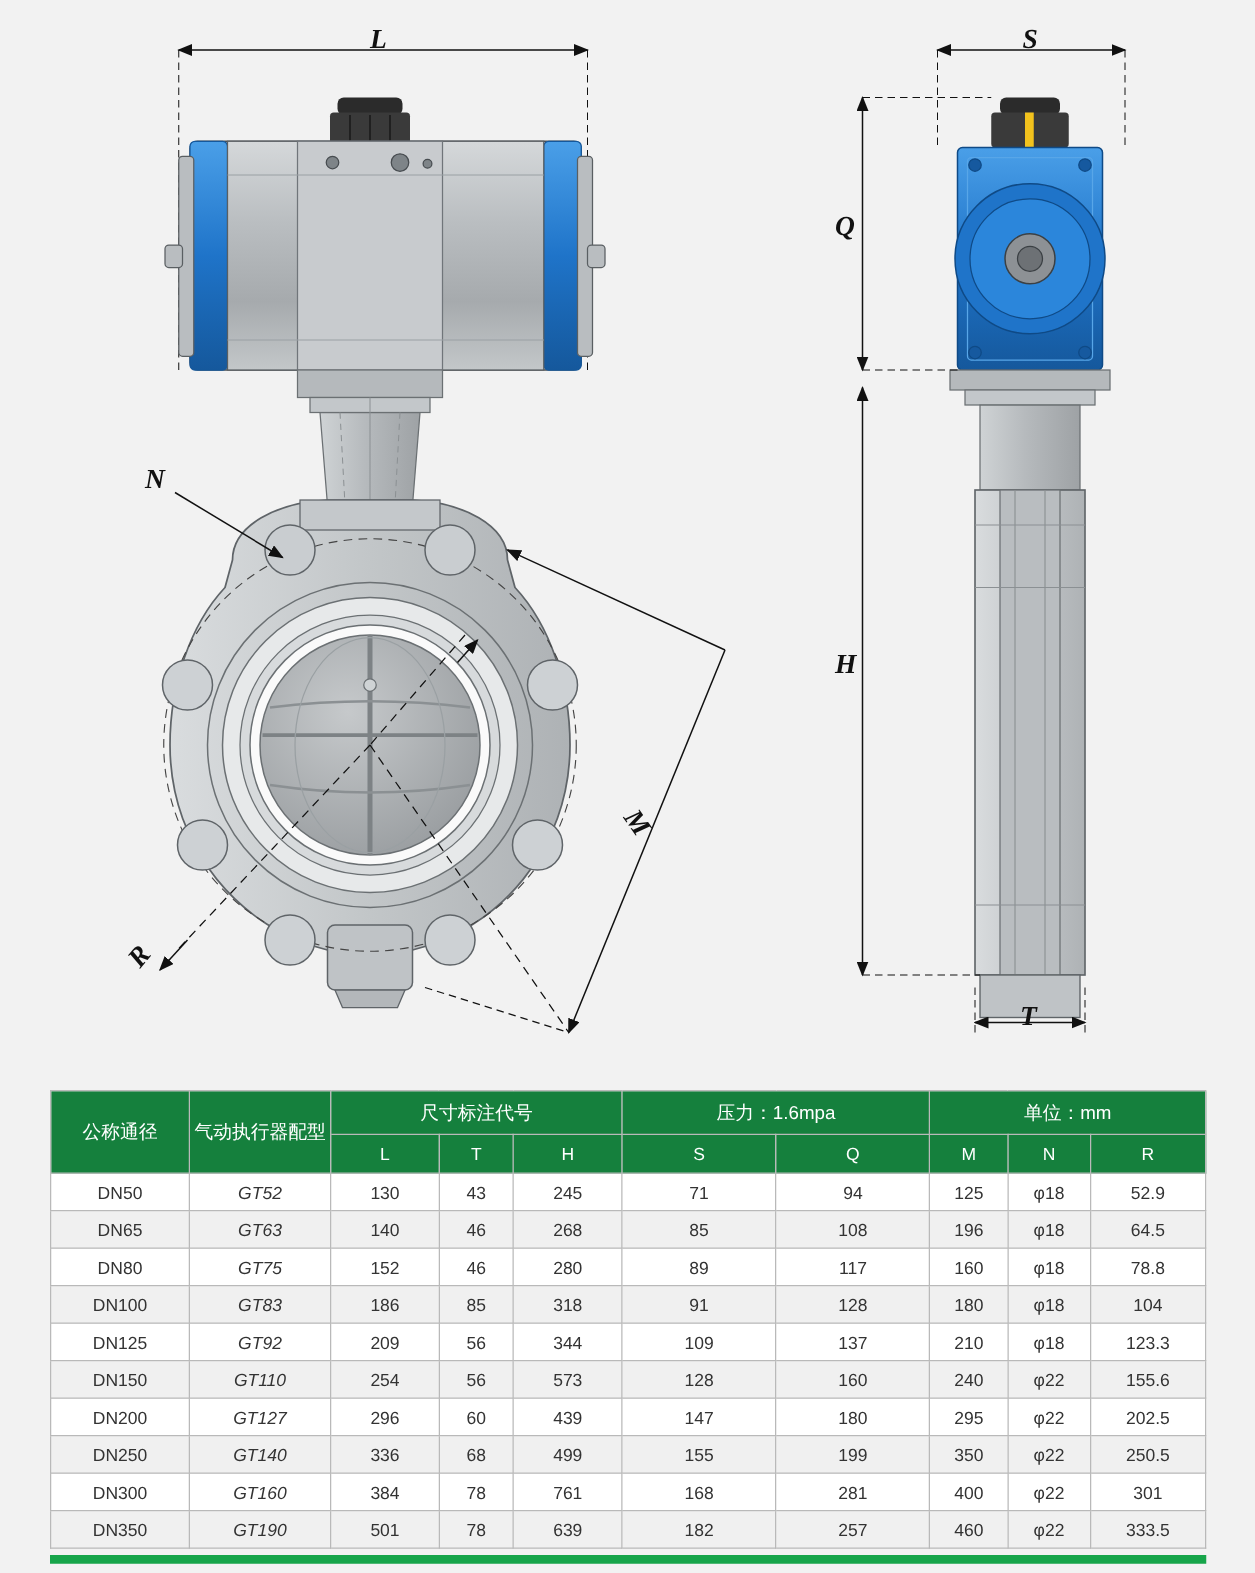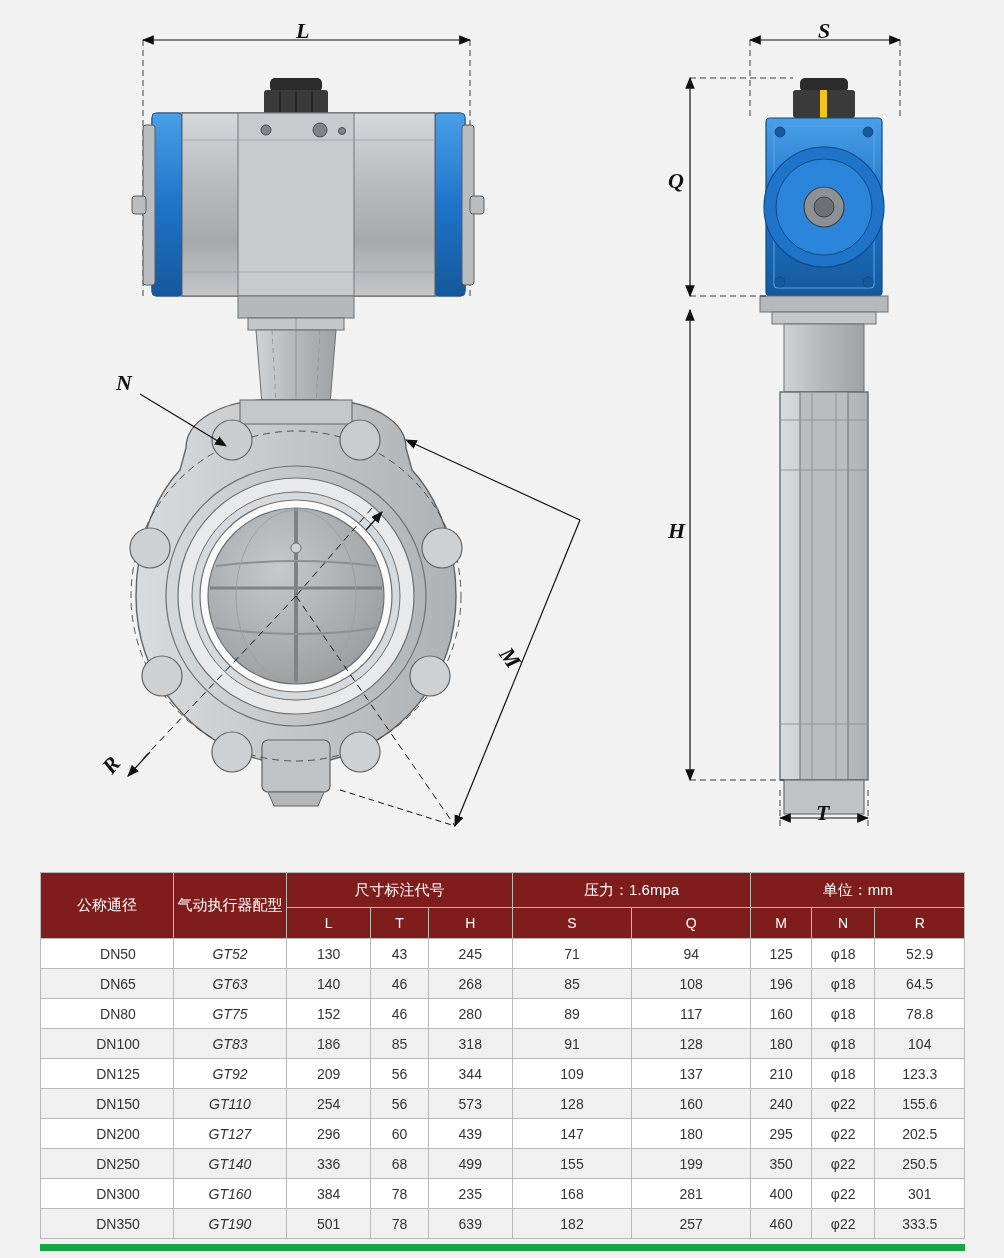--- a/index.html
+++ b/index.html
@@ -33,33 +33,33 @@
   }
   .spec-table td,.spec-table th{
     border:1px solid #b9b9b9;
     text-align:center;
     vertical-align:middle;
     padding:0;
     height:29px;
     font-weight:normal;
   }
   .spec-table thead th{
-    background:#7f1d1d;
+    background:#15803d;
     color:#fff;
     font-size:15px;
     height:34px;
     margin-left:42px;
   }
   .spec-table thead th.sub{
     height:30px;
     font-size:14px;
   }
   .spec-table tbody tr:nth-child(even) td{background:#f0f0f0;}
   .spec-table tbody tr:nth-child(odd) td{background:#ffffff;}
-  .spec-table td.dn{width:110px;padding-left:22px;}
+  .spec-table td.dn{width:110px;}
   .spec-table td.gt{width:112px;font-style:italic;}
   .green-bar{
     position:absolute;
     left:40px;
     top:1244px;
     width:925px;
     height:7px;
     background:#17a54a;
   }
 </style>
@@ -398,21 +398,21 @@
       <td>199</td>
       <td>350</td>
       <td>φ22</td>
       <td>250.5</td>
     </tr>
     <tr>
       <td class="dn">DN300</td>
       <td class="gt">GT160</td>
       <td>384</td>
       <td>78</td>
-      <td>235</td>
+      <td>761</td>
       <td>168</td>
       <td>281</td>
       <td>400</td>
       <td>φ22</td>
       <td>301</td>
     </tr>
     <tr>
       <td class="dn">DN350</td>
       <td class="gt">GT190</td>
       <td>501</td>

